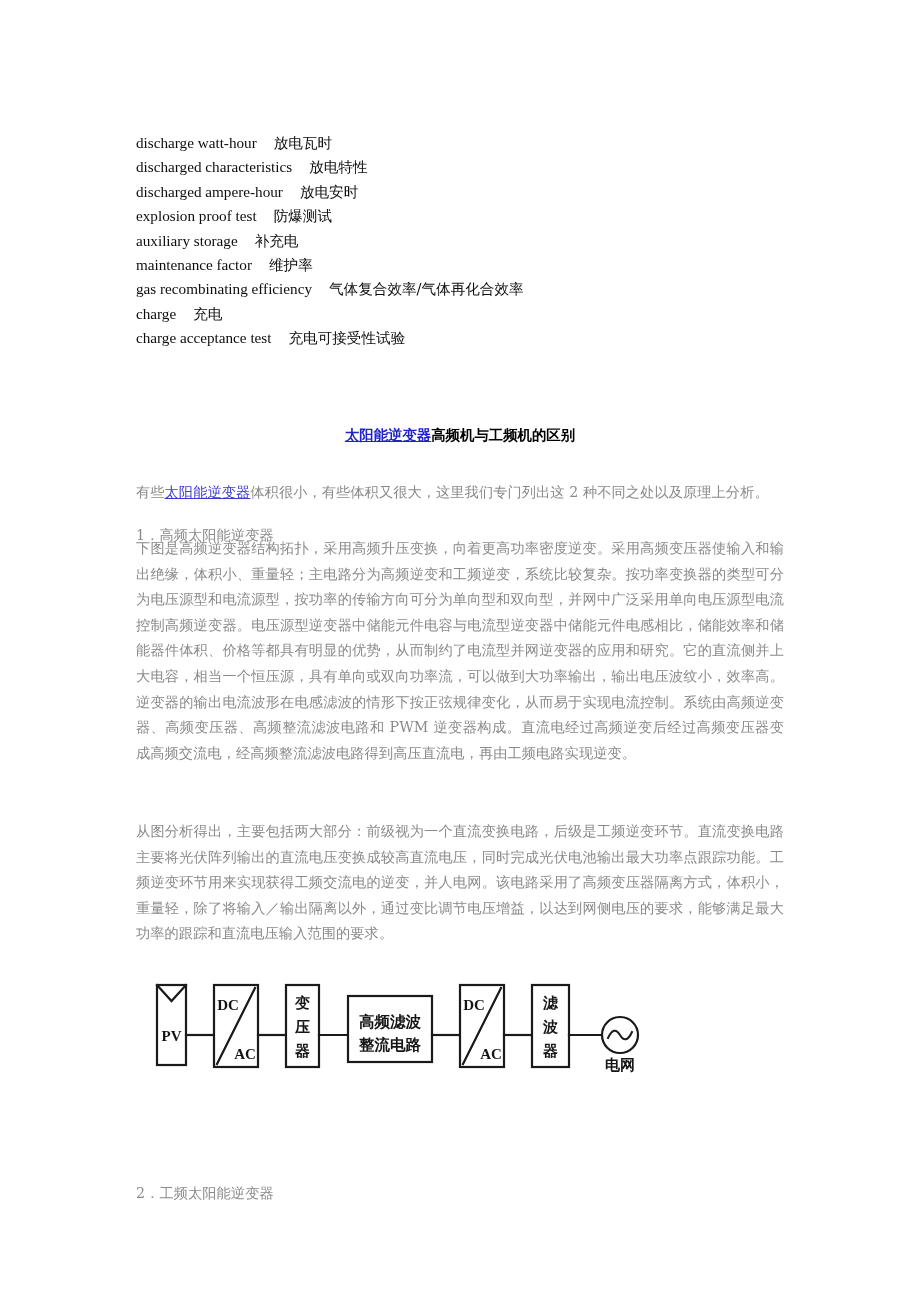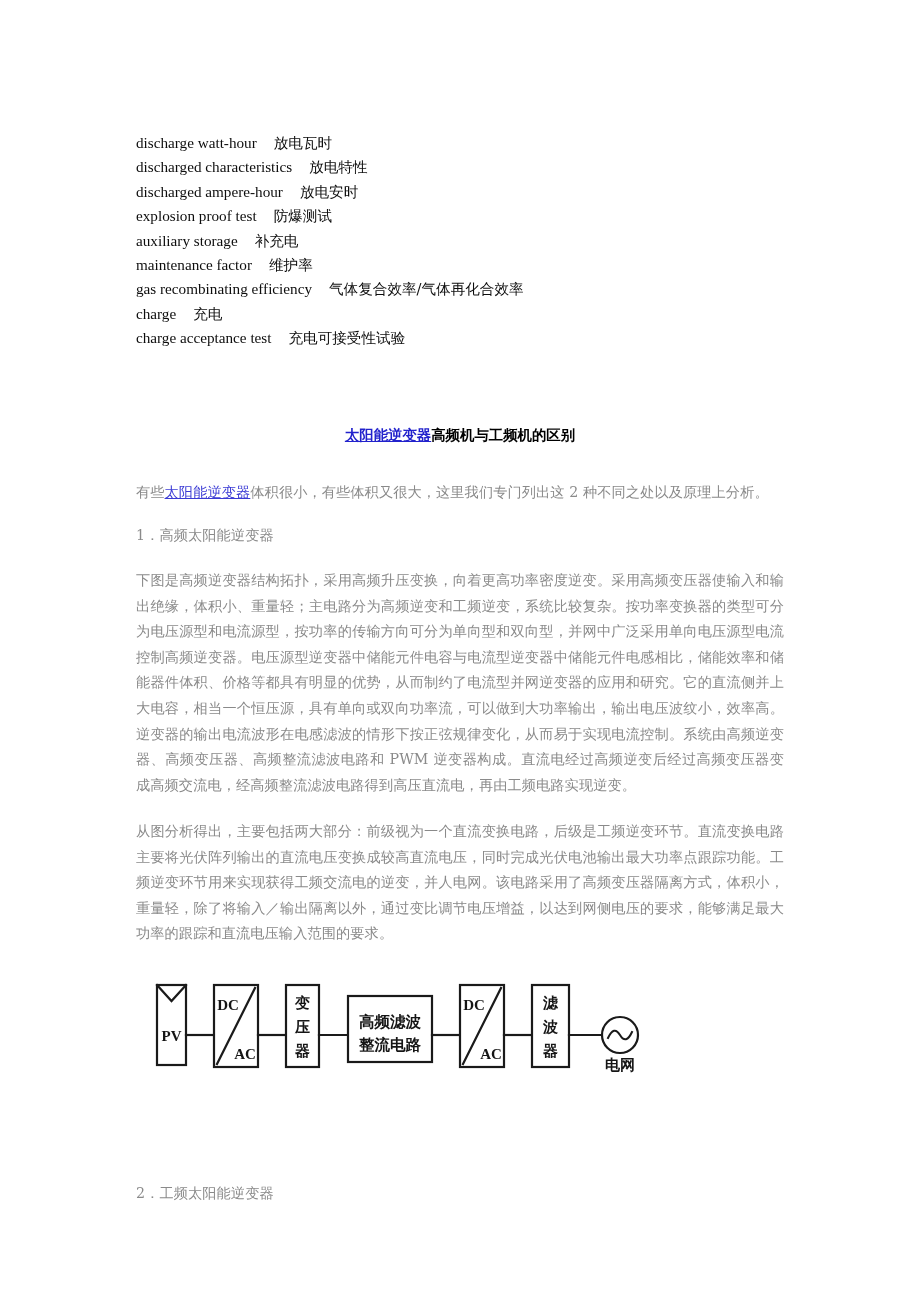--- a/index.html
+++ b/index.html
@@ -68,21 +68,21 @@
     text-align: justify;
     font-family: "DejaVu Serif", "Liberation Serif", serif;
     letter-spacing: 0.1px;
   }
   .para .lnk {
     color: #3a3ad4;
     text-decoration: underline;
   }
   #intro-para { top: 468px; margin-top: 12px; }
   #section-1-heading { top: 523px; }
-  #body-para-1 { top: 568px; }
+  #body-para-1 { top: 536px; }
   #body-para-2 { top: 819px; }
   #section-2-heading { top: 1133px; margin-top: 48px; }
 
   
   .figure {
     position: absolute;
     left: 140px;
     top: 955px;
     width: 540px;
     height: 140px;

